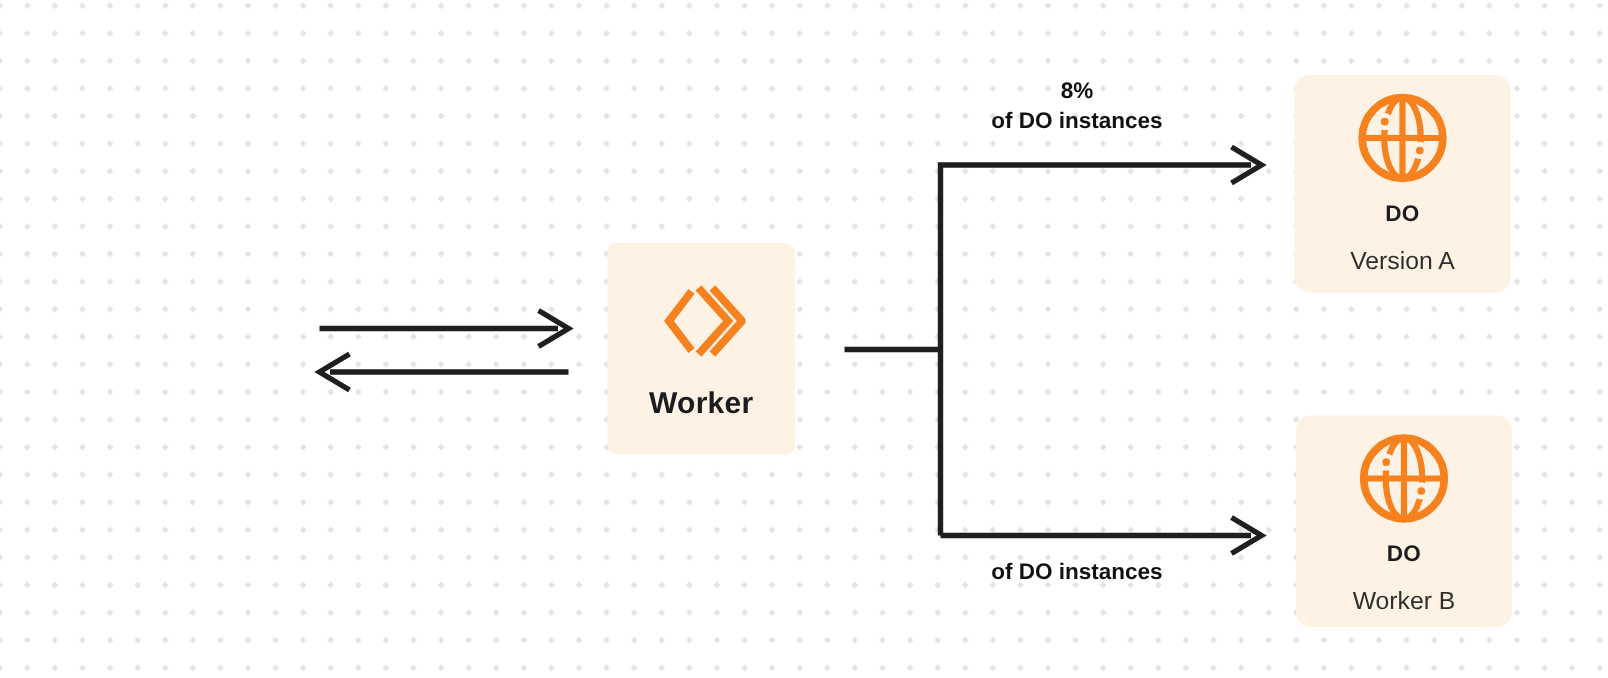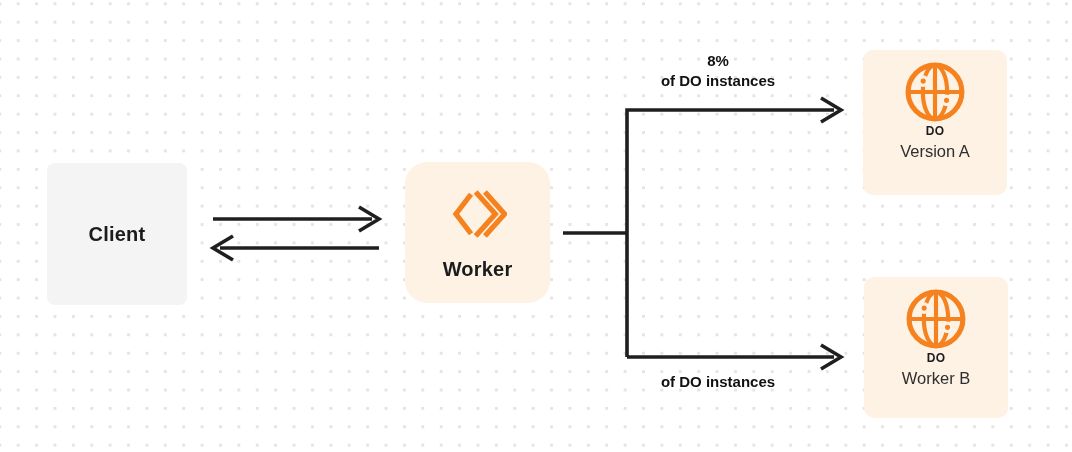--- a/index.html
+++ b/index.html
@@ -49,48 +49,49 @@
     border-radius: 8px;
   }
   .node-client .node-label {
     font-size: 20px;
     font-weight: bold;
     color: var(--text-dark);
     letter-spacing: 0.2px;
   }
   .node-worker {
     left: 405px; top: 162px;
-    width: 145px; height: 141px;
+    width: 125px; height: 141px;
     background: var(--panel-cream);
-    border-radius: 22px;
+    border-radius: 6px;
     gap: 15px;
   }
   .node-worker .node-label {
     font-size: 20px;
     font-weight: bold;
     color: var(--text-dark);
     letter-spacing: 0.2px;
   }
   .node-do {
     width: 144px;
     background: var(--panel-cream);
     border-radius: 10px;
     justify-content: flex-start;
     padding-top: 10px;
   }
   .node-do-a { left: 863px; top: 50px; height: 145px; }
   .node-do-b { left: 864px; top: 277px; height: 141px; }
   .do-title {
-    font-size: 12px;
+    margin-top: 10px;
+    font-size: 15px;
     font-weight: bold;
     color: var(--text-dark);
     letter-spacing: 0.3px;
   }
   .do-subtitle {
-    margin-top: 4px;
+    margin-top: 14px;
     font-size: 16.5px;
     color: var(--text-sub);
   }
   .branch-label {
     position: absolute;
     left: 598px;
     width: 240px;
     text-align: center;
     font-size: 15px;
     font-weight: bold;
@@ -130,23 +131,20 @@
 
     <path d="M563 233 H627"></path>
 
     <path d="M627 357 V110 H834"></path>
     <path d="M821 98 L841 110 L821 122"></path>
 
     <path d="M627 357 H834"></path>
     <path d="M821 345 L841 357 L821 369"></path>
   </svg>
 
-  <div class="node node-client">
-    <span class="node-label">Client</span>
-  </div>
 
   <div class="node node-worker">
     <svg class="icon-workers" width="58" height="58" viewBox="0 0 100 100" aria-hidden="true">
       <polyline points="38,16 12,50 38,84"></polyline>
       <polyline points="46,12 80,50 46,88"></polyline>
       <polyline points="62,12 96,50 62,88"></polyline>
     </svg>
     <span class="node-label">Worker</span>
   </div>
 

